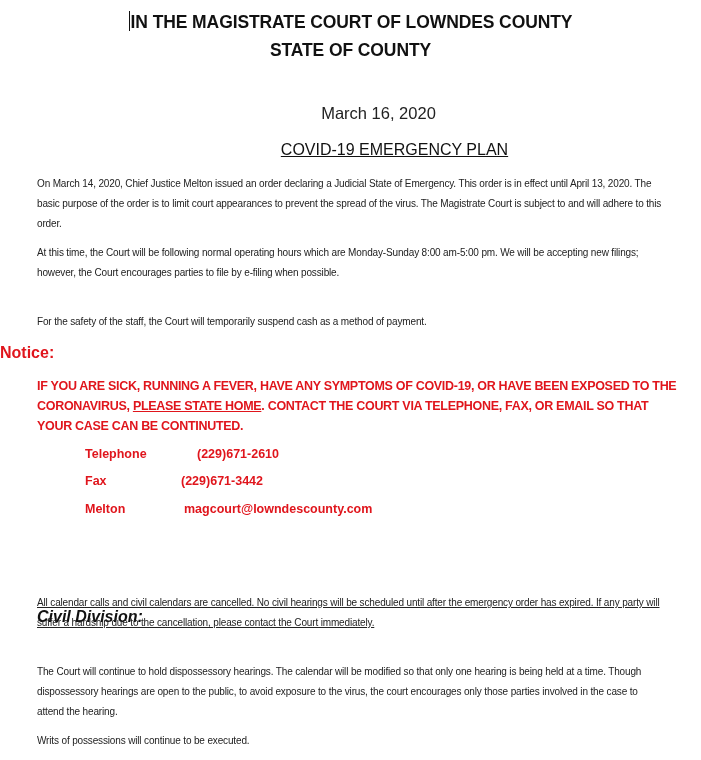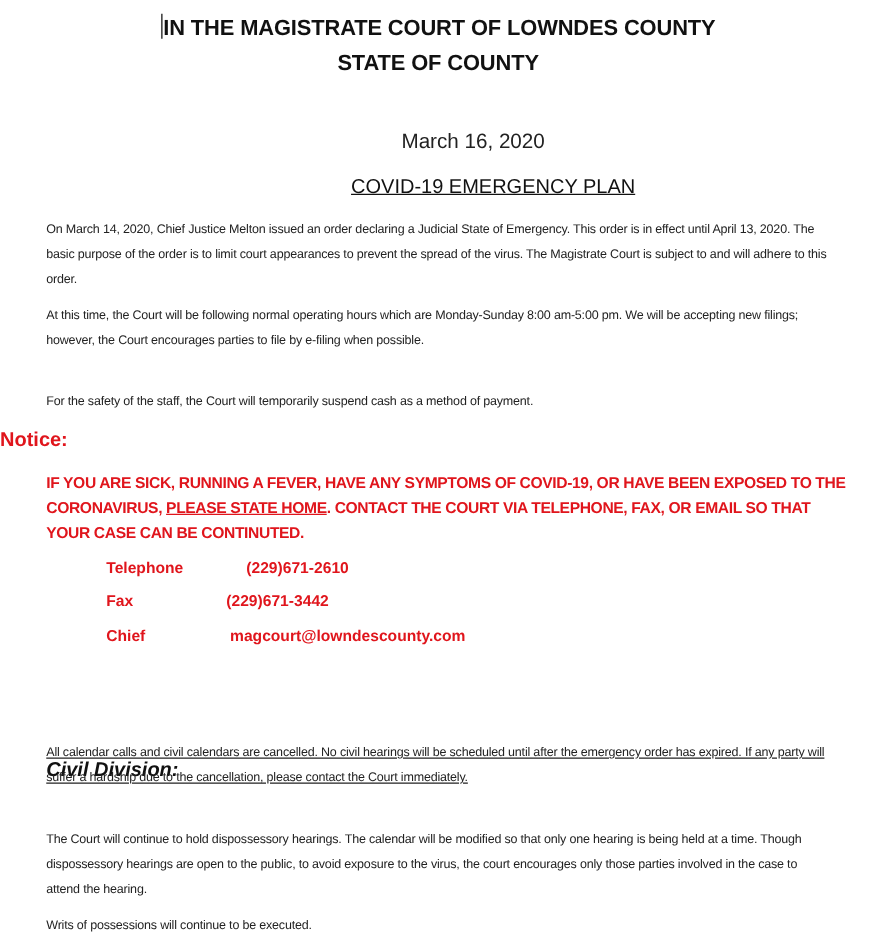--- a/index.html
+++ b/index.html
@@ -46,21 +46,21 @@
 
   <div class="contact-row" style="top:447px;">
     <span class="contact-label">Telephone</span>
     <span class="contact-value" style="left:96px;margin-left:16px;">(229)671-2610</span>
   </div>
   <div class="contact-row" style="top:474px;">
     <span class="contact-label">Fax</span>
     <span class="contact-value" style="left:96px;">(229)671-3442</span>
   </div>
   <div class="contact-row" style="top:502px;">
-    <span class="contact-label">Chief</span>
+    <span class="contact-label">Melton</span>
     <span class="contact-value" style="left:99px;">magcourt@lowndescounty.com</span>
   </div>
 
   <div class="section-title">Civil Division:</div>
 
   <div class="para" style="top:593px;text-decoration:underline;">All calendar calls and civil calendars are cancelled.  No civil hearings will be scheduled until after the emergency order has expired.  If any party will suffer a hardship due to the cancellation, please contact the Court immediately.</div>
   <div class="para" style="top:731px;">Writs of possessions will continue to be executed.</div>
   <div class="para" style="top:662px;">The Court will continue to hold dispossessory hearings.  The calendar will be modified so that only one hearing is being held at a time. Though dispossessory hearings are open to the public, to avoid exposure to the virus, the court encourages only those parties involved in the case to attend the hearing.</div>
 
 </div>

